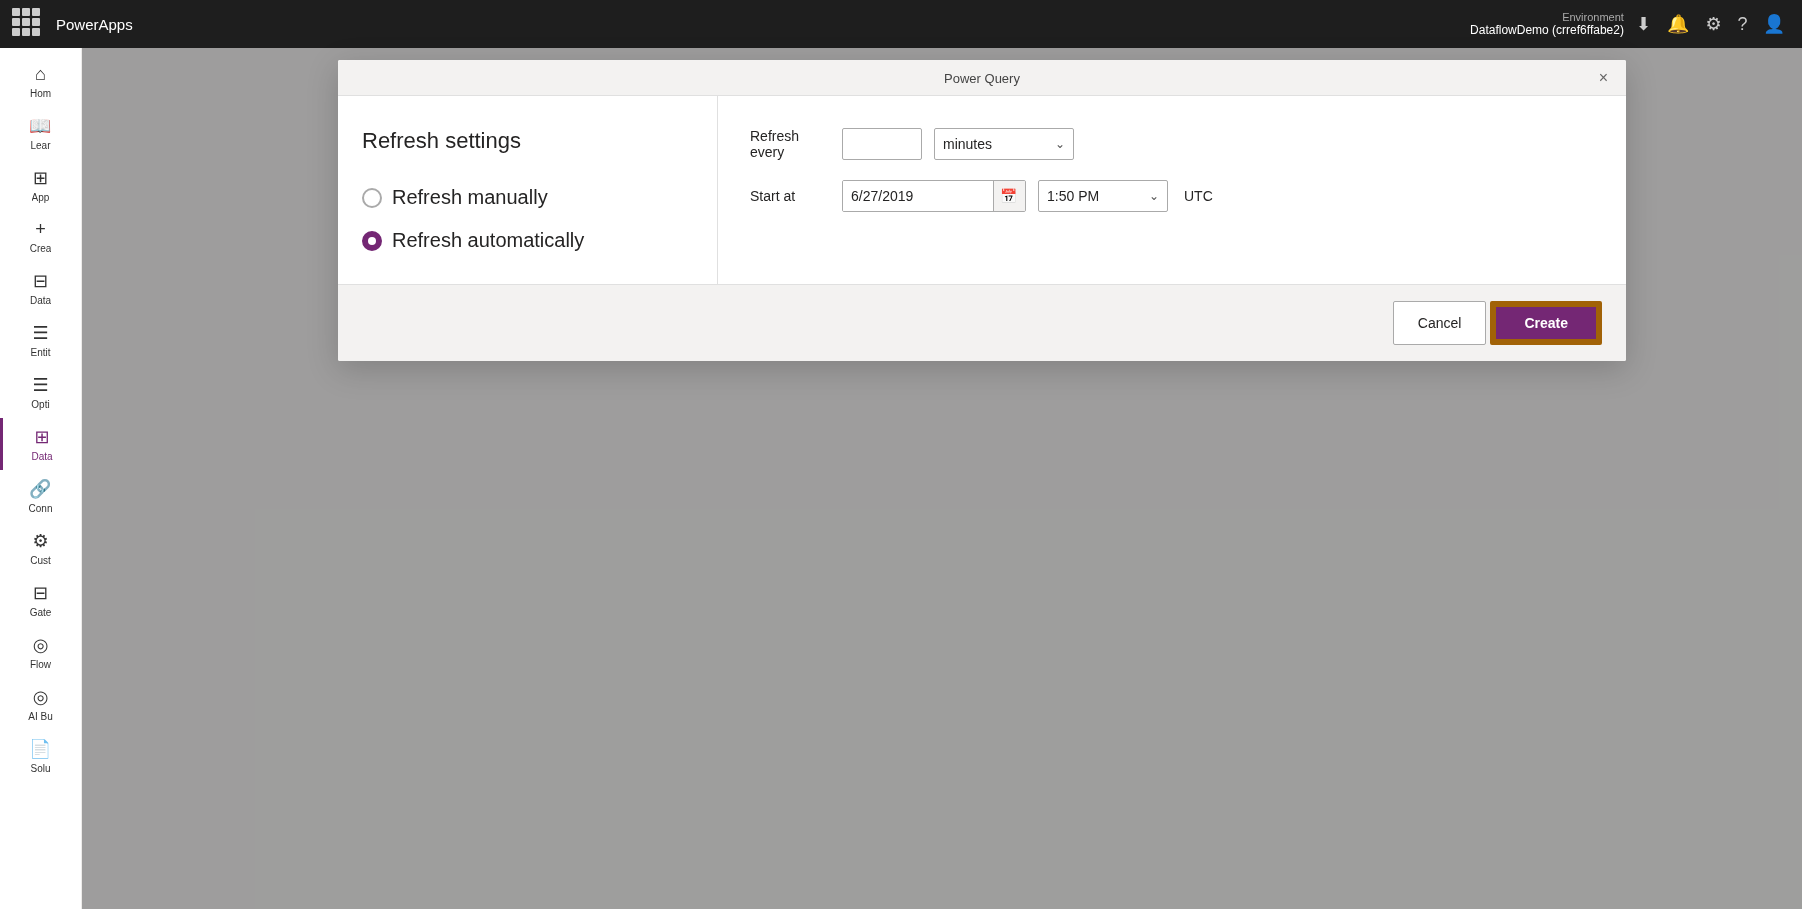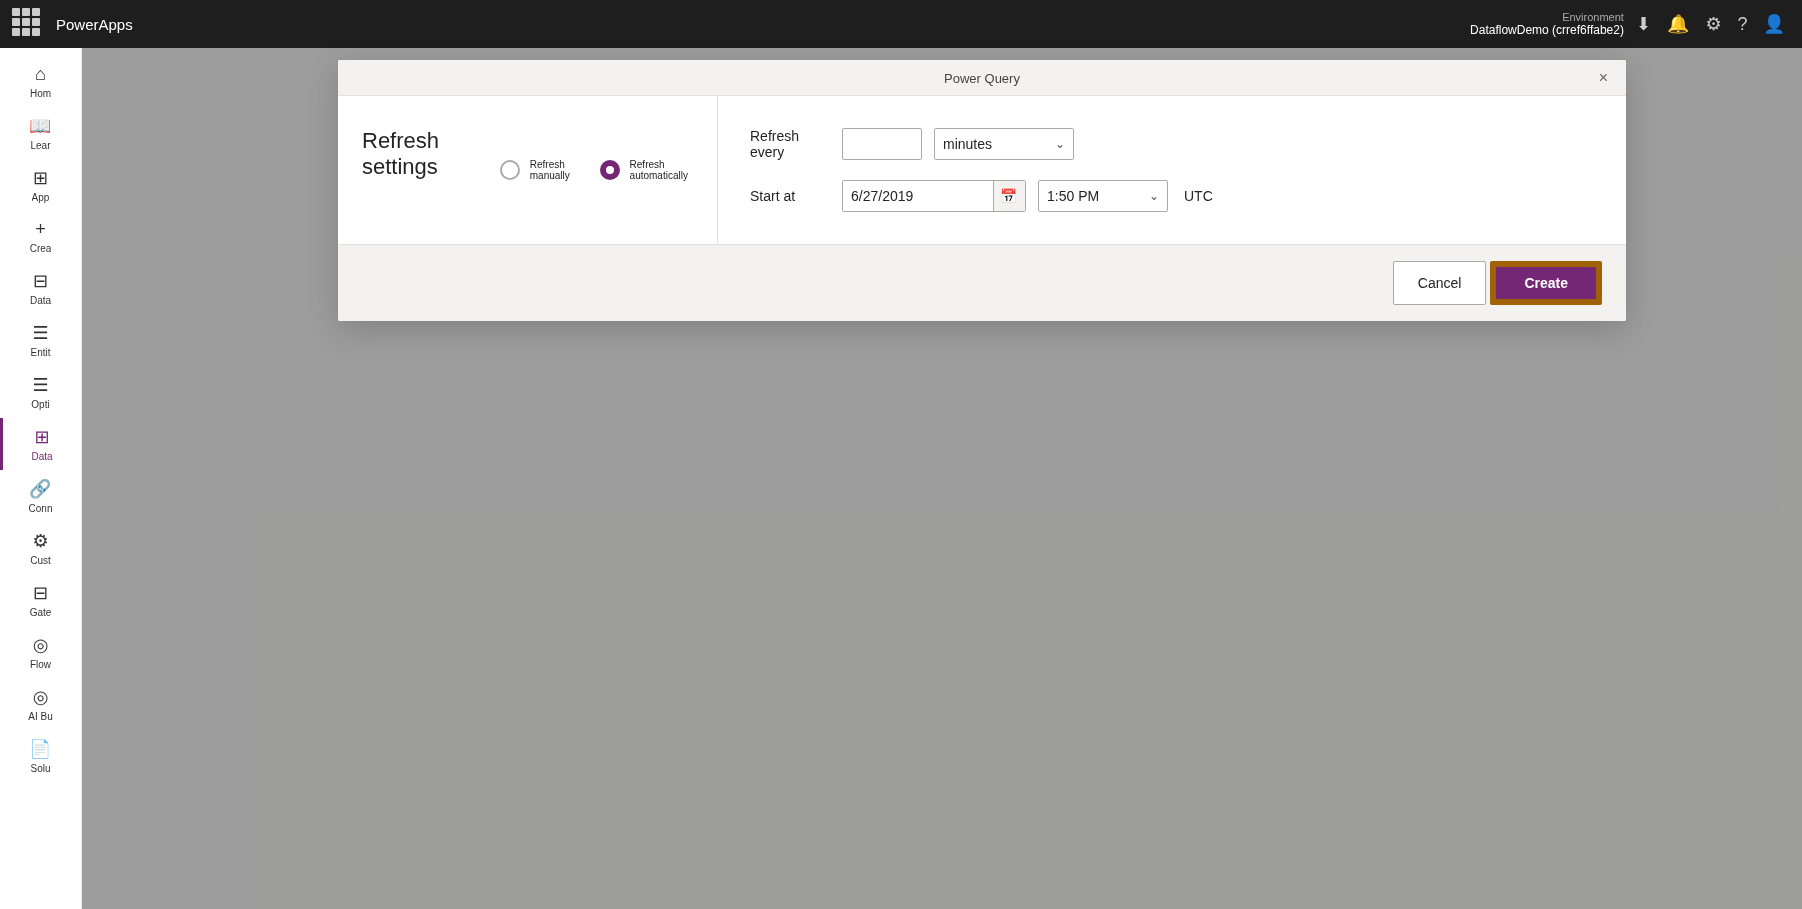--- a/index.html
+++ b/index.html
@@ -192,21 +192,21 @@
       flex: 1;
       overflow: hidden;
     }
 
     
     .dialog-left {
       width: 380px;
       padding: 32px 24px;
       border-right: 1px solid #e0e0e0;
       display: flex;
-      flex-direction: row;
+      flex-direction: column;
       gap: 20px;
       flex-shrink: 0;
     }
     .dialog-title {
       font-size: 22px;
       font-weight: 400;
       color: #252424;
       margin-bottom: 12px;
     }
 
@@ -233,21 +233,21 @@
       background: #742774;
     }
     .radio-circle.checked::after {
       content: '';
       width: 8px;
       height: 8px;
       border-radius: 50%;
       background: #fff;
     }
     .radio-label {
-      font-size: 10px;
+      font-size: 20px;
       color: #252424;
     }
 
     
     .dialog-right {
       flex: 1;
       padding: 32px 32px;
       display: flex;
       flex-direction: column;
       gap: 20px;

